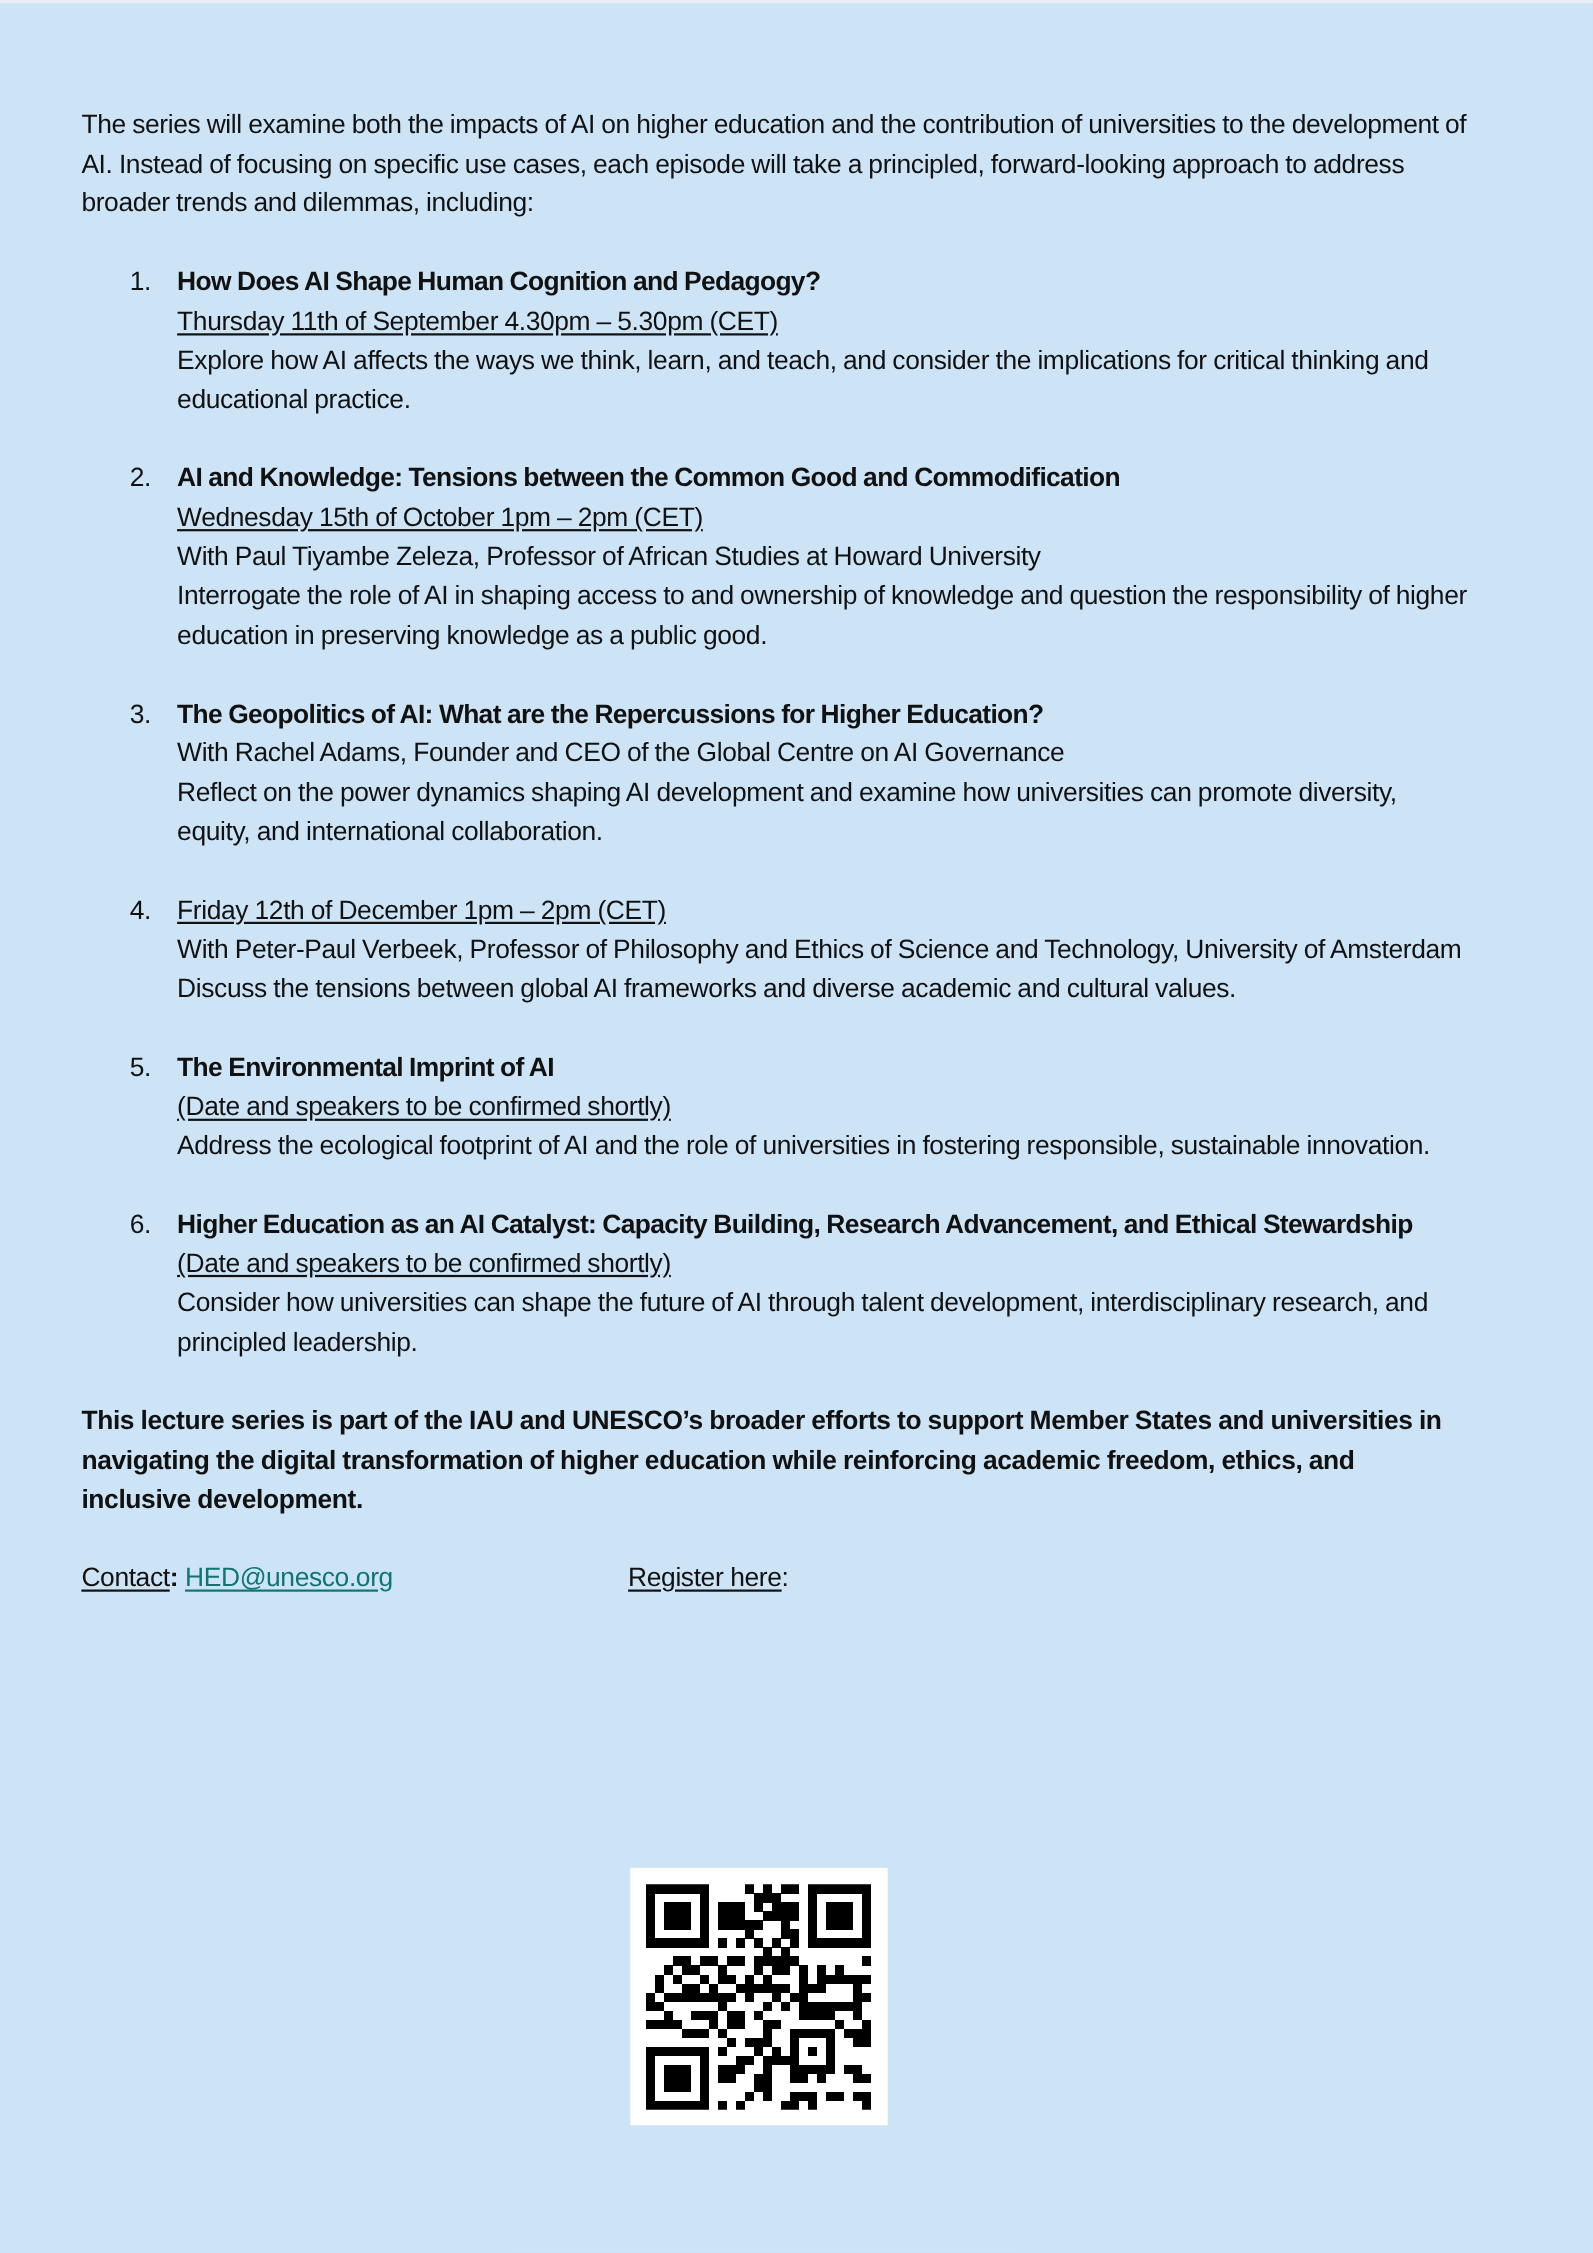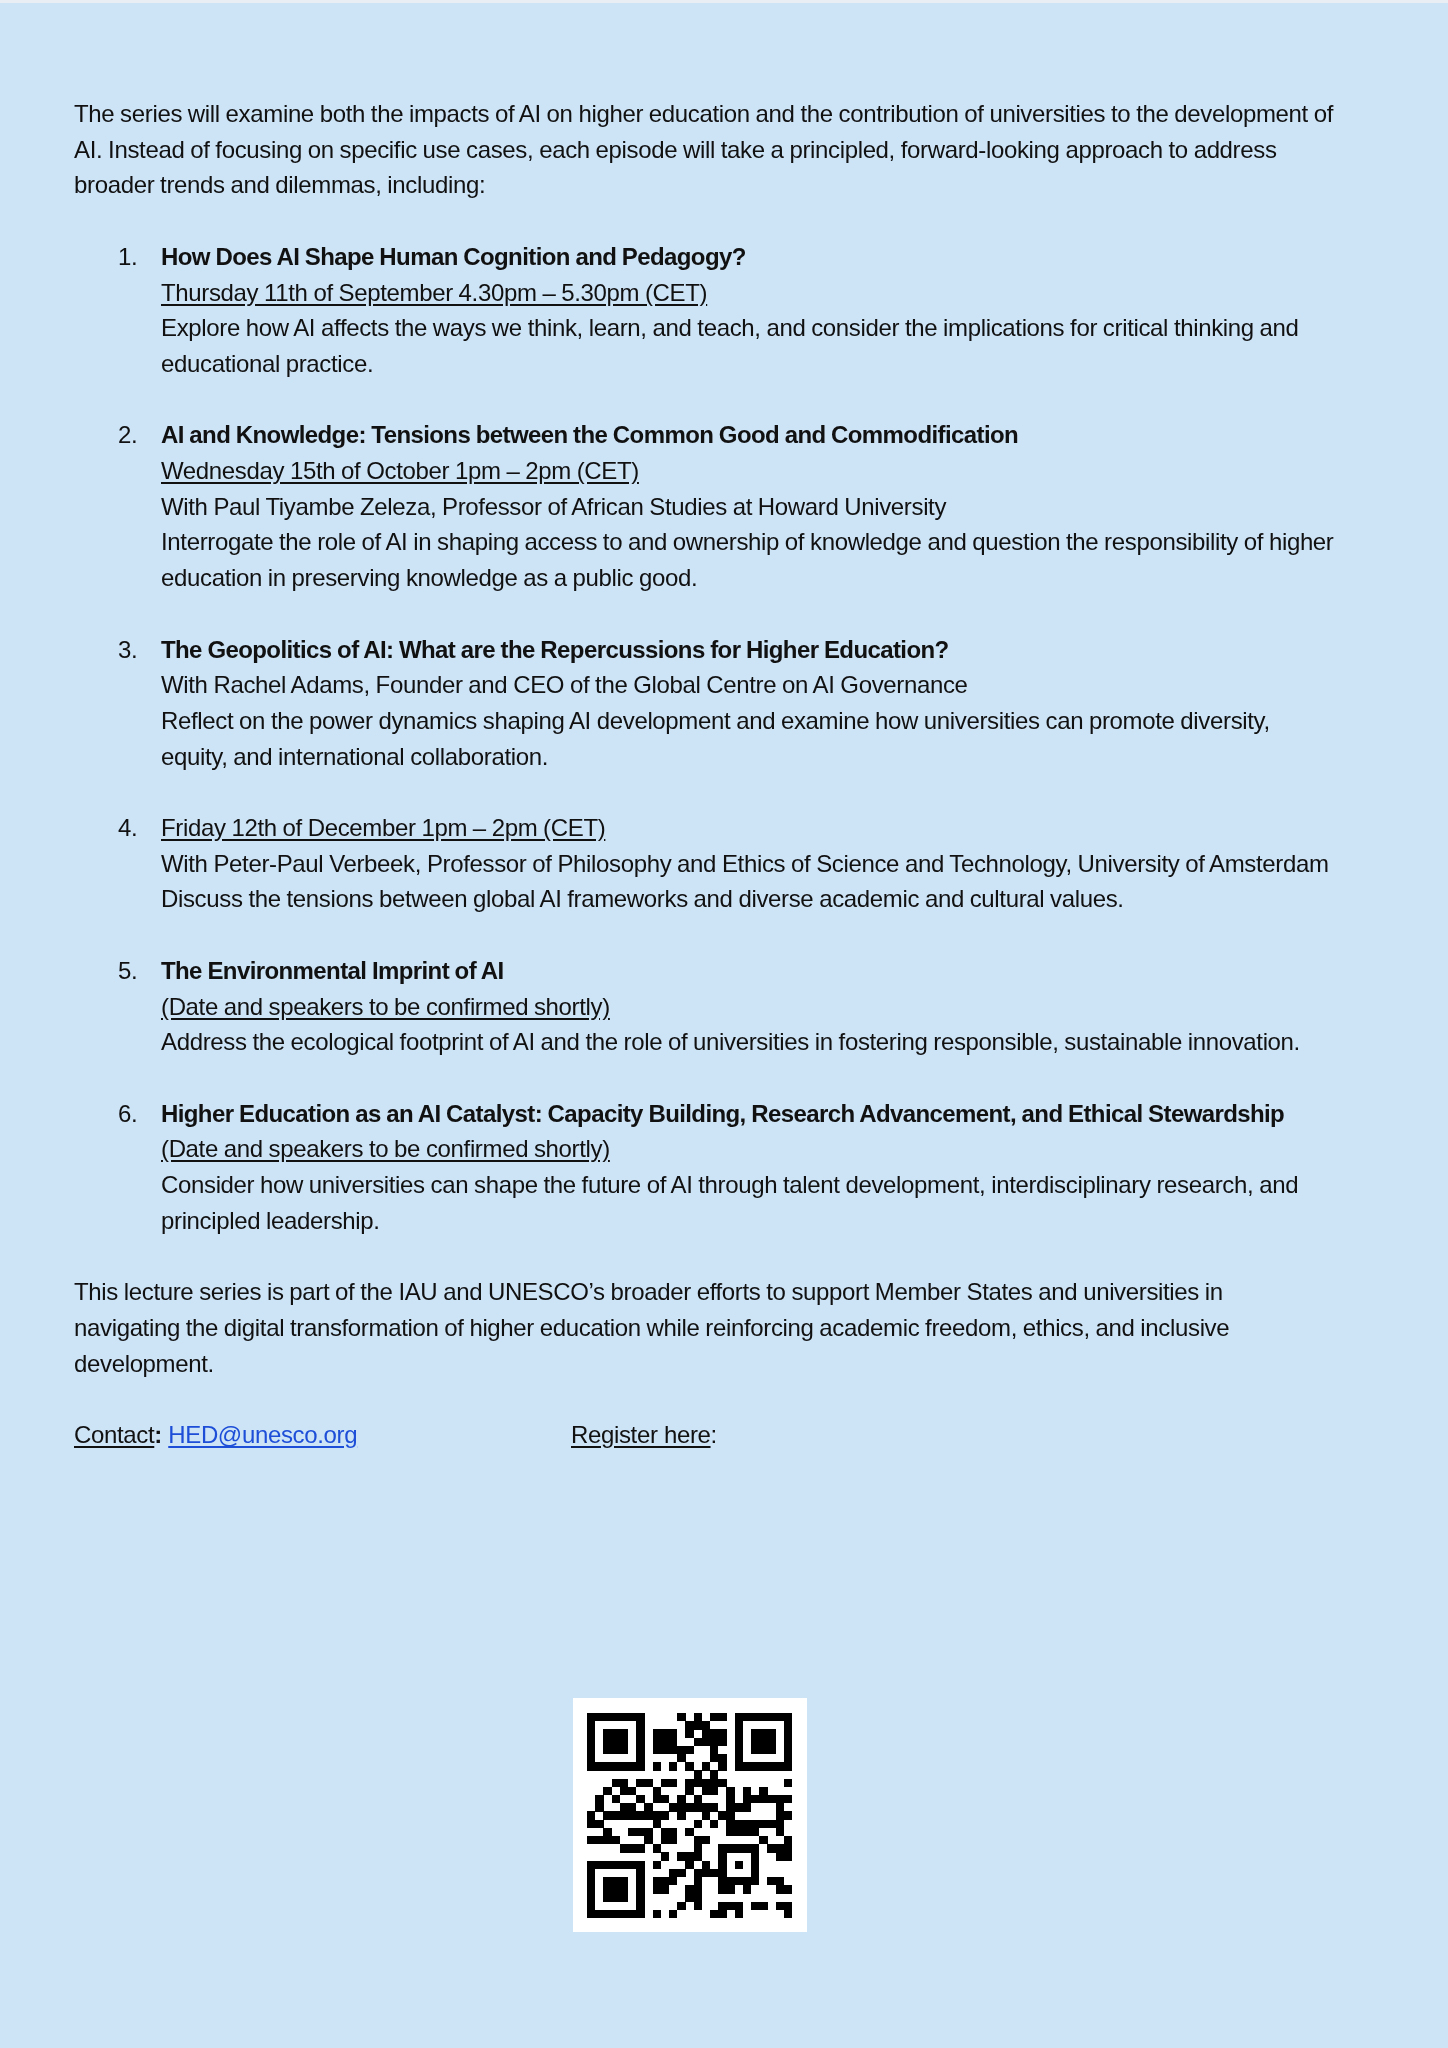--- a/index.html
+++ b/index.html
@@ -16,26 +16,26 @@
     .para { font-size: 24px; line-height: 35.7px; margin: 0; letter-spacing: -0.35px; word-spacing: -0.5px; }
     .intro { width: 1260px; }
     .list { margin: 35.7px 0 0 0; padding: 0; list-style: none; }
     .item { position: relative; padding-left: 87px; margin-bottom: 35.7px; font-size: 24px; line-height: 35.7px; letter-spacing: -0.35px; word-spacing: -0.5px; }
     .num { position: absolute; left: 44px; top: 0; }
     .title { font-weight: bold; display: block; letter-spacing: -0.6px; }
     .date { display: block; }
     .date .u { text-decoration: underline; text-underline-offset: 3px; }
     .line { display: block; }
     .w1180 { width: 1180px; }
-    .closing { width: 1260px; margin-top: 0; }
+    .closing { width: 1260px; margin-top: 0; font-weight: bold; }
     .contact-row { position: relative; height: 36px; margin-top: 35.7px; font-size: 24px; line-height: 35.7px; letter-spacing: -0.35px; }
     .contact { position: absolute; left: 0; top: 0; }
     .register { position: absolute; left: 497px; top: 0; }
     .lbl { font-weight: normal; text-decoration: underline; text-underline-offset: 3px; }
-    .email { color: #1d4ed8; text-decoration: underline; text-underline-offset: 3px; }
+    .email { color: #0f766e; text-decoration: underline; text-underline-offset: 3px; }
     .qr-wrap { position: absolute; left: 573px; top: 1698px; width: 234px; height: 234px; background: #ffffff; }
     .qr-wrap svg { position: absolute; left: 14px; top: 15px; }
   </style>
 </head>
 <body>
 
 <div class="top-strip"></div>
 
 <div class="page">
   <p class="para intro">The series will examine both the impacts of AI on higher education and the contribution of universities to the development of AI. Instead of focusing on specific use cases, each episode will take a principled, forward-looking approach to address broader trends and dilemmas, including:</p>

